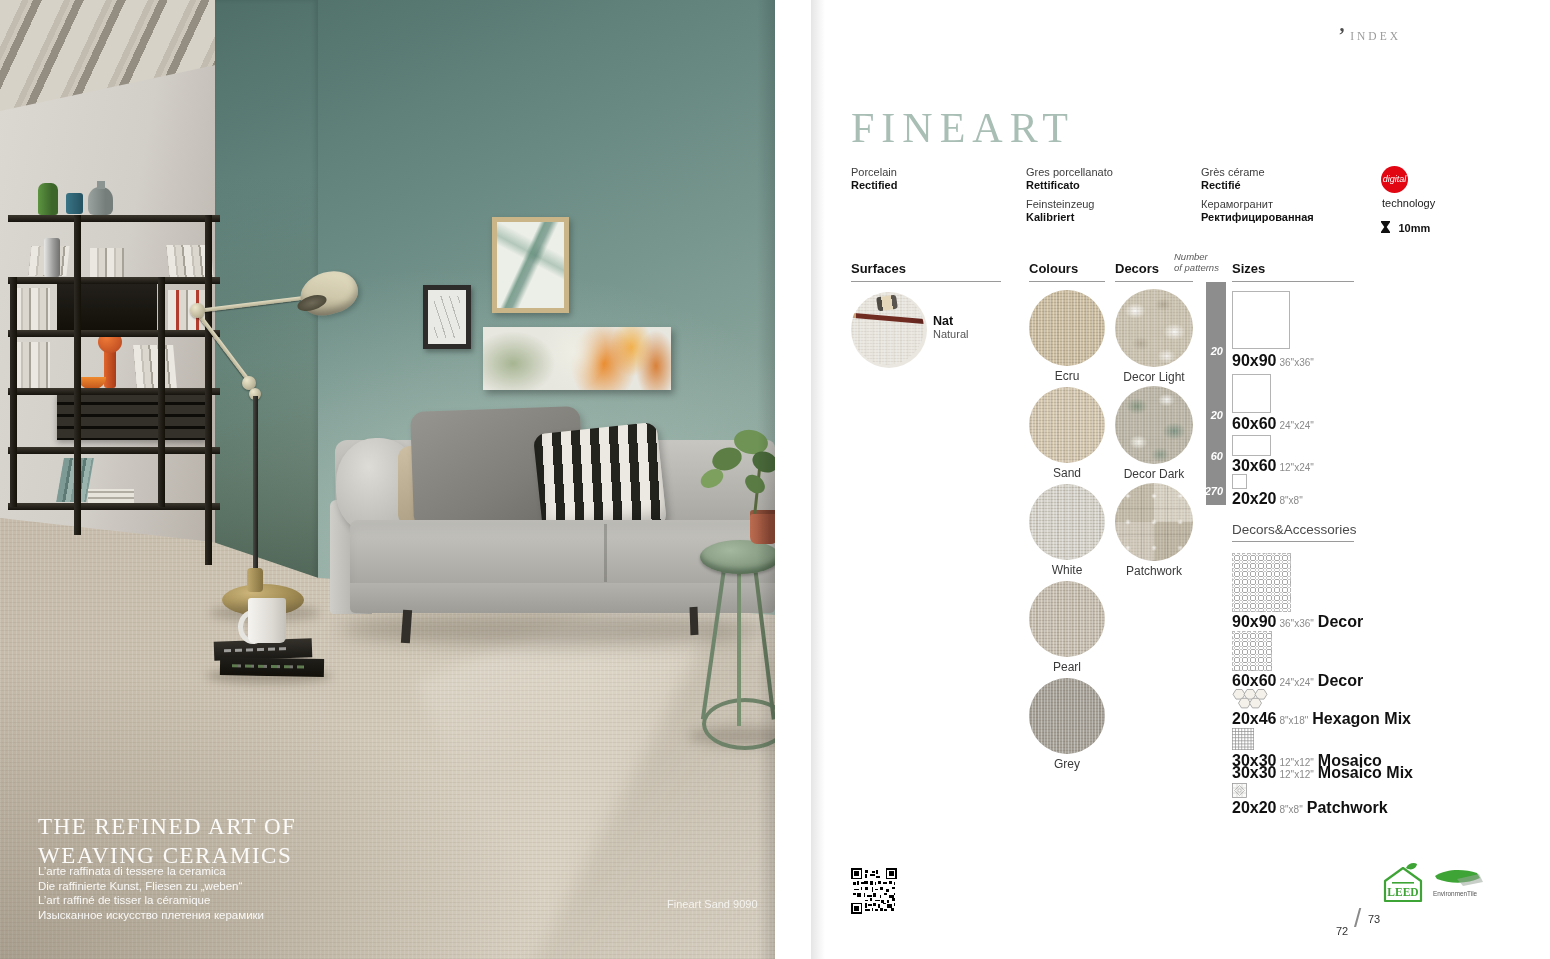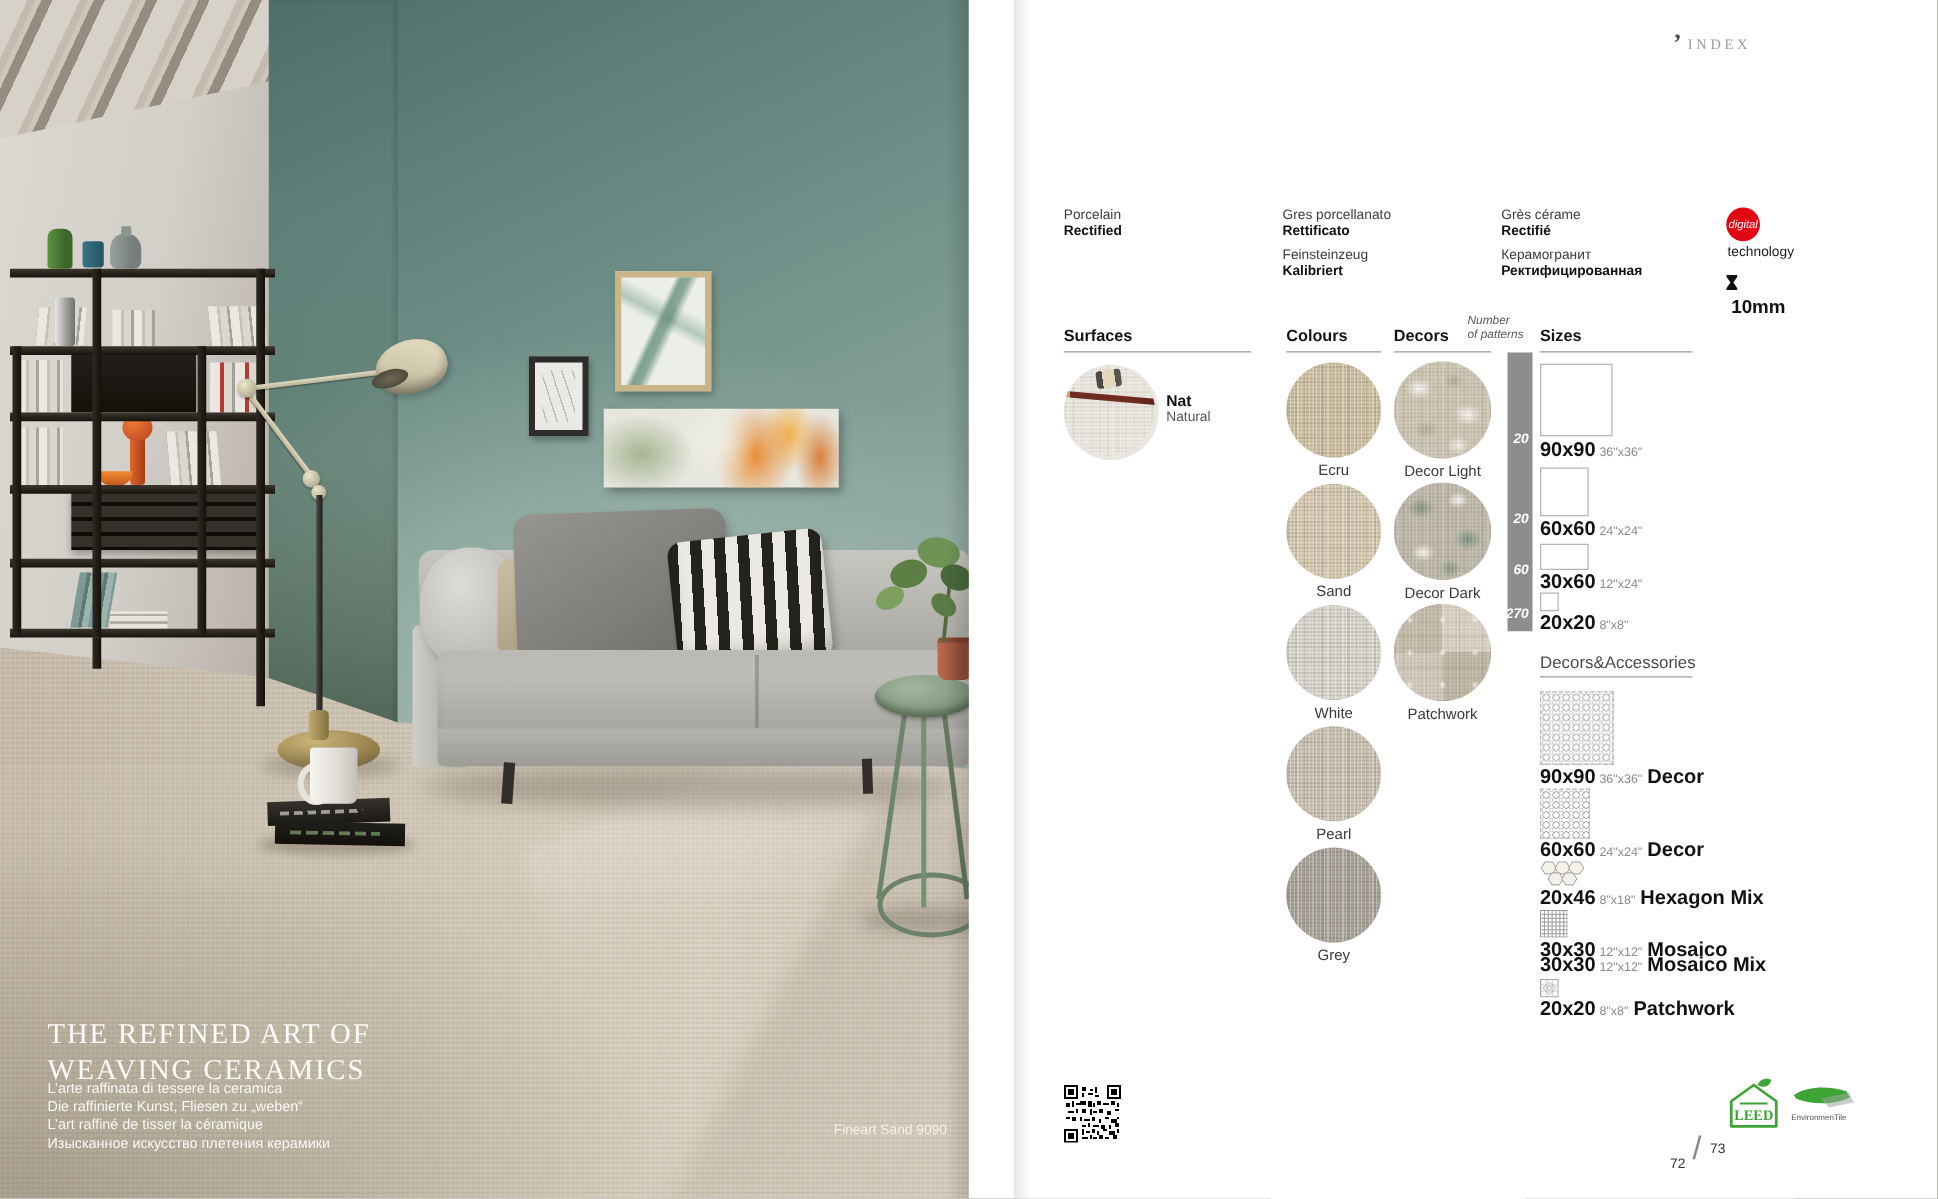--- a/index.html
+++ b/index.html
@@ -51,21 +51,21 @@
   .index-glyph{font-size:20px;font-weight:bold;color:#4c4c4c;vertical-align:-2px;}
   .index-label{font-size:11.5px;letter-spacing:3px;color:#9b9b9b;margin-left:5px;}
   .title{position:absolute;left:40px;top:104px;font-family:"Liberation Serif",serif;
     font-size:42px;letter-spacing:7px;color:#a9bfb6;font-weight:400;}
   .info-l1{font-size:11px;color:#3d3d3d;line-height:13px;}
   .info-l2{font-size:11px;color:#111;font-weight:bold;line-height:13px;}
   .info-pair{margin-bottom:6px;}
   .badge-circle{display:inline-block;width:27px;height:27px;border-radius:50%;background:#e20613;
     color:#fff;font-size:9px;font-style:italic;text-align:center;line-height:27px;vertical-align:middle;}
   .badge-suffix{font-size:11px;color:#1a1a1a;margin-left:1px;vertical-align:middle;}
-  .thick-label{font-size:15px;font-weight:bold;color:#111;margin-left:4px;vertical-align:1px;}
+  .thick-label{font-size:11px;font-weight:bold;color:#111;margin-left:4px;vertical-align:1px;}
   .sec-h{position:absolute;font-size:13px;font-weight:bold;color:#141414;}
   .u{position:absolute;height:1px;background:#9a9a9a;top:281px;}
   .pat-h{position:absolute;left:363px;top:252px;width:52px;
     font-size:9.5px;font-style:italic;color:#5a5a5a;line-height:10.5px;}
   .pat-bar{position:absolute;left:395px;top:282px;width:20px;height:223px;background:#8d8d8d;}
   .cnt{position:absolute;right:3px;width:30px;text-align:right;color:#fff;
     font-size:11px;font-style:italic;font-weight:bold;}
   .swatch{width:76px;height:76px;border-radius:50%;position:relative;overflow:hidden;}
   .dswatch{width:78px;height:78px;border-radius:50%;position:relative;overflow:hidden;}
   .tex{position:absolute;inset:0;border-radius:50%;
@@ -262,20 +262,21 @@
     </div>
     <div class="abs photo-caption" style="left:631px;top:898px;margin-left:36px;">Fineart Sand 9090</div>
   </div>
 
   <div class="page">
 
     <div class="index-wrap">
       <span class="index-glyph">’</span><span class="index-label">INDEX</span>
     </div>
 
+    <div class="title">FINEART</div>
 
     <div class="abs" style="left:40px;top:166px;">
       <div class="info-l1">Porcelain</div>
       <div class="info-l2">Rectified</div>
     </div>
     <div class="abs" style="left:215px;top:166px;">
       <div class="info-pair">
         <div class="info-l1">Gres porcellanato</div>
         <div class="info-l2">Rettificato</div>
       </div>

